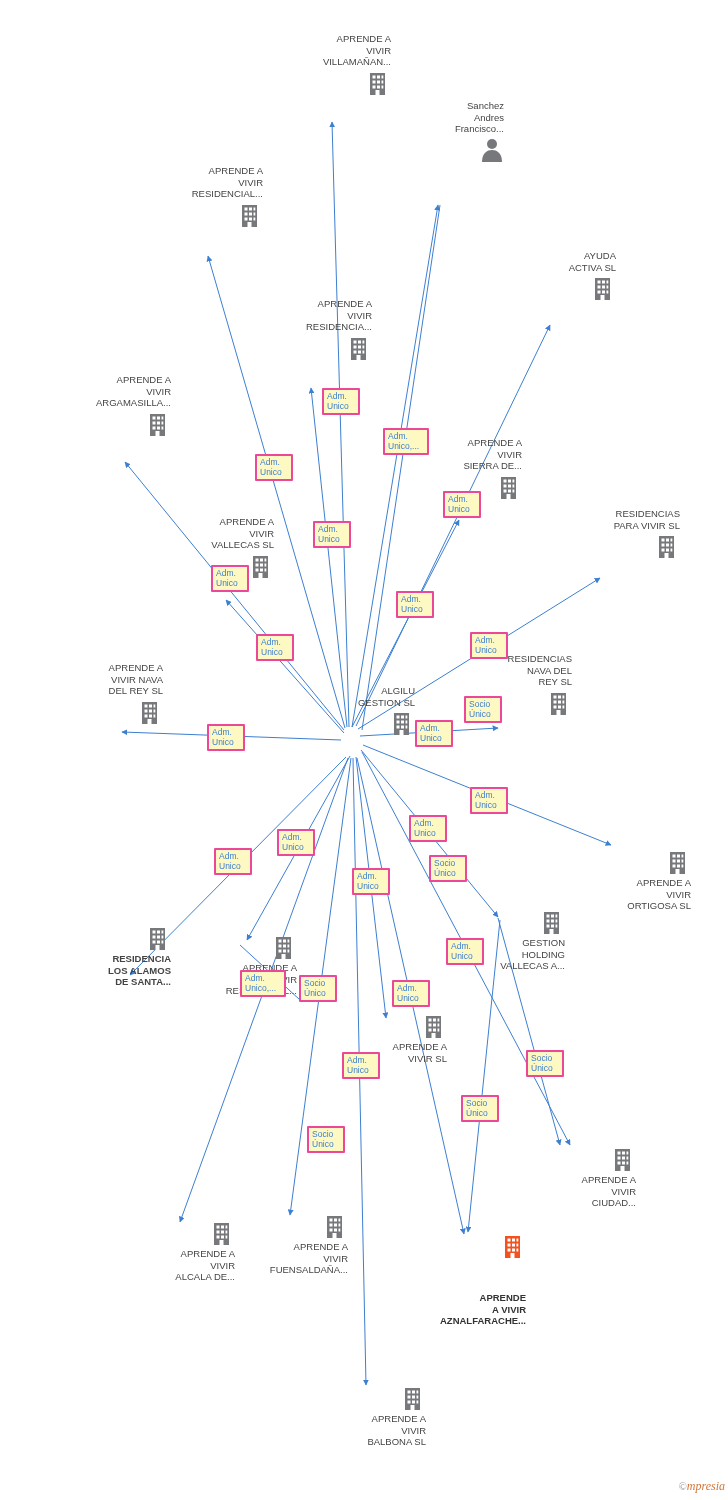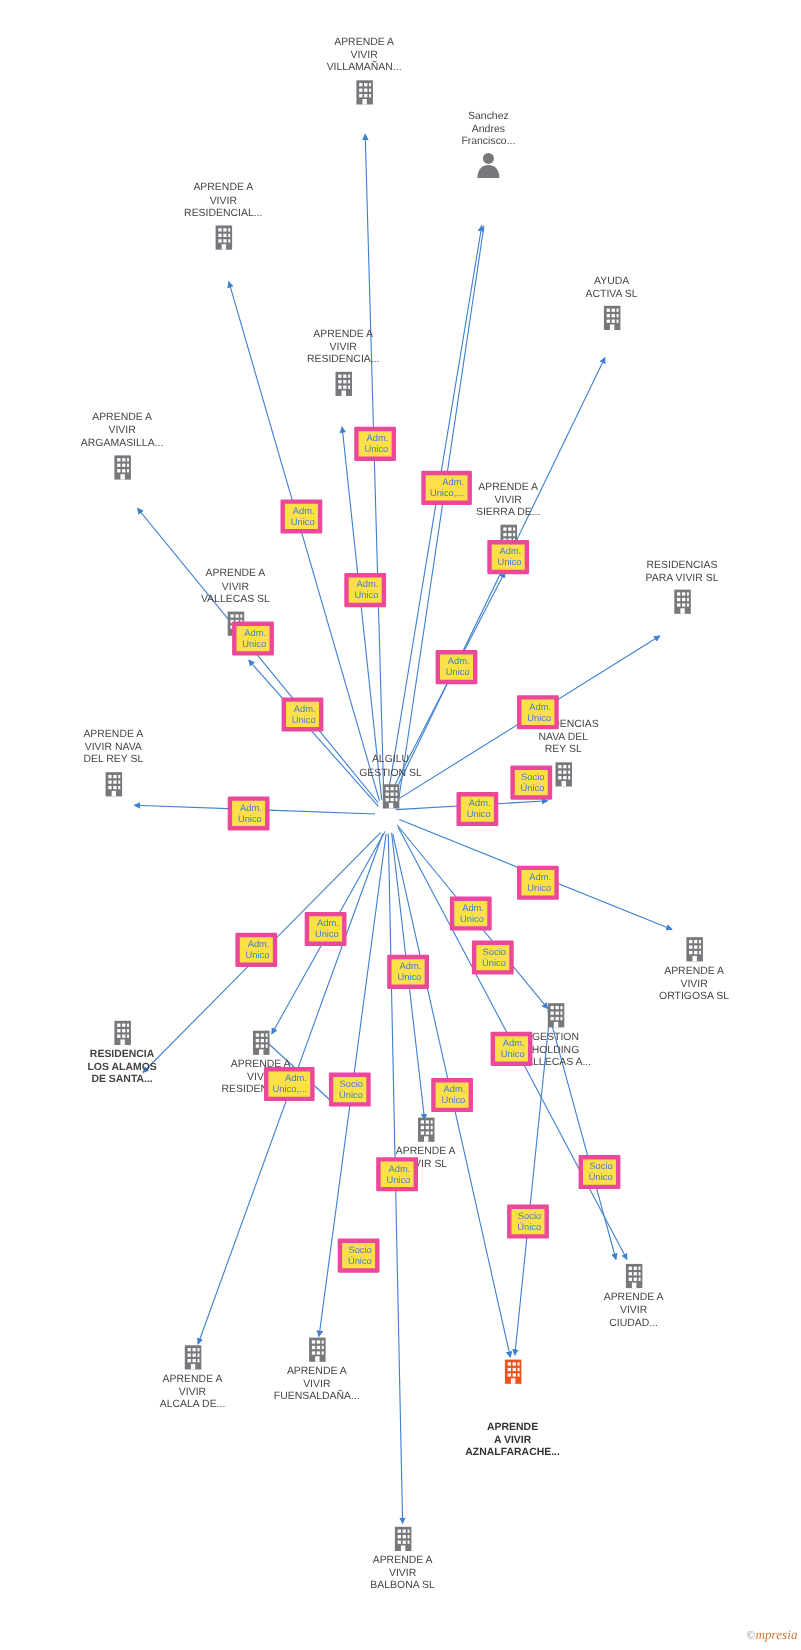--- a/index.html
+++ b/index.html
@@ -17,21 +17,21 @@
   #graph {
     position: absolute;
     top: 0; left: 0;
     width: 728px;
     height: 1500px;
   }
   .node {
     position: absolute;
     width: 120px;
     margin-left: -60px;
-    text-align: center;
+    text-align: right;
     pointer-events: none;
   }
   .node .ico {
     display: block;
     margin: 0 auto;
     line-height: 0;
   }
   .node .lbl {
     display: block;
     font-size: 9.5px;
@@ -44,26 +44,26 @@
     margin-top: 0;
     margin-bottom: 1px;
   }
   .node.highlight .lbl {
     color: #333333;
     font-weight: bold;
     margin-top: 32px;
   }
   .edge-label {
     position: absolute;
-    border: 4px solid #ec4899;
-    background: #fde047;
+    border: 2px solid #ec4899;
+    background: #fef9c3;
     color: #3d7fd1;
     font-size: 8.5px;
     line-height: 9.5px;
-    text-align: right;
+    text-align: left;
     padding: 2px 3px;
     white-space: pre-line;
     border-radius: 1px;
     box-sizing: border-box;
   }
   .watermark {
     position: absolute;
     right: 3px;
     bottom: 6px;
     font-size: 12px;

